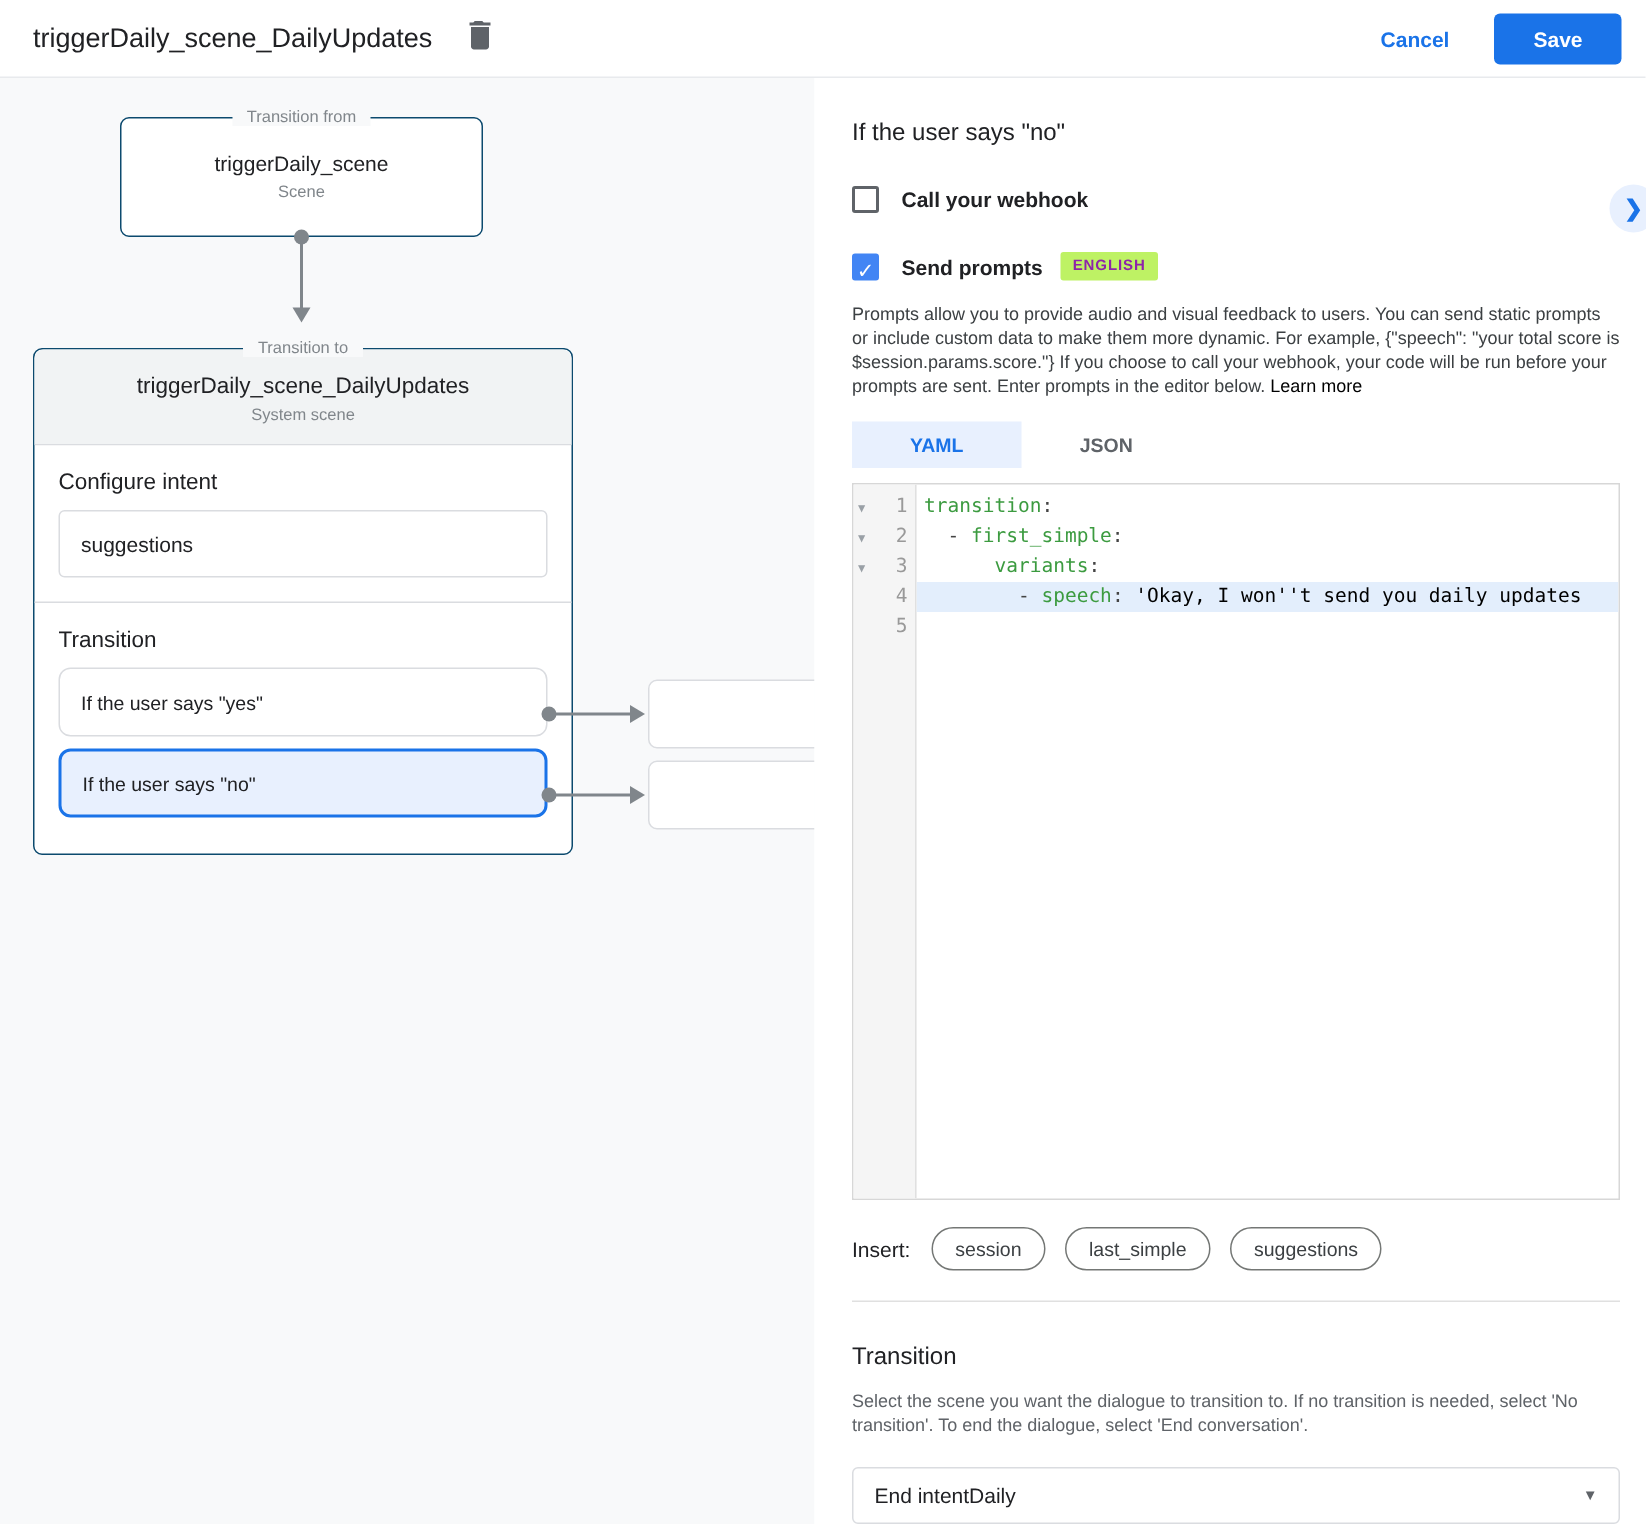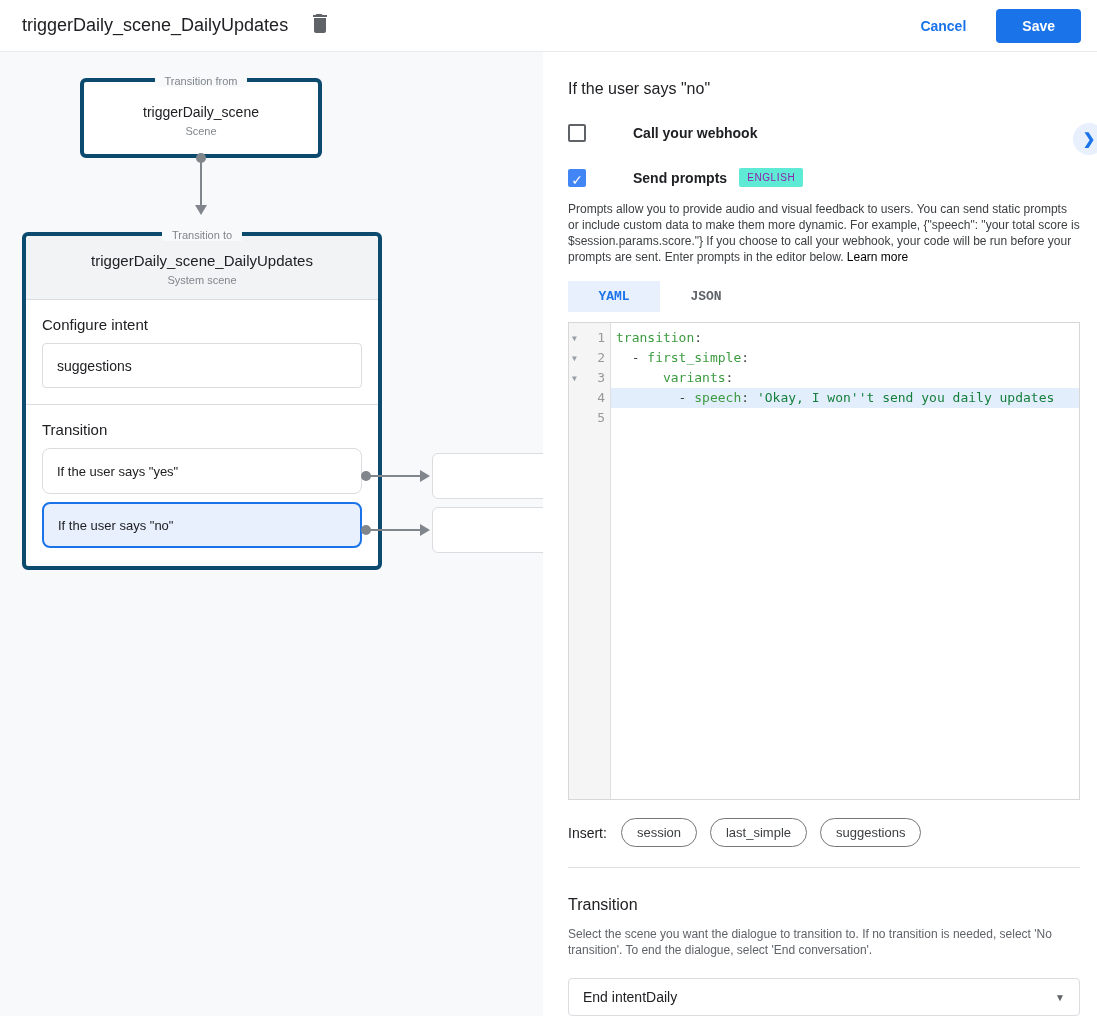--- a/index.html
+++ b/index.html
@@ -13,21 +13,21 @@
   .trash-btn { margin-left:16px; width:32px; height:32px; border:none; background:transparent;
     cursor:pointer; display:flex; align-items:center; justify-content:center; }
   .topbar-spacer { flex:1; }
   .cancel-btn { background:transparent; border:none; color:#1a73e8; font-size:14px; font-weight:bold;
     padding:8px 16px; cursor:pointer; font-family:inherit; }
   .save-btn { background:#1a73e8; border:none; color:#fff; font-size:14px; font-weight:bold;
     padding:9px 26px; border-radius:4px; margin-left:14px; cursor:pointer; font-family:Liberation Sans, sans-serif; }
 
   
   .canvas { position:absolute; left:0; top:52px; width:543px; height:964px; background:#f8f9fa; overflow:hidden; }
-  .node { position:absolute; background:#fff; border:4px solid #0c4a6e; border-radius:6px; }
+  .node { position:absolute; background:#fff; border:1px solid #0c4a6e; border-radius:6px; }
   .node-legend { position:absolute; top:-7px; left:0; right:0; text-align:center; font-size:11px; color:#80868b; }
   .node-legend span { background:#f8f9fa; padding:0 10px; }
   .from-node { left:80px; top:26px; width:242px; height:80px; text-align:center; }
   .from-node .node-title { font-size:14px; margin-top:22px; }
   .node-sub { font-size:11px; color:#80868b; margin-top:5px; }
 
   .v-line { position:absolute; left:200px; top:105px; width:2px; height:50px; background:#80868b; }
   .dot { position:absolute; width:10px; height:10px; border-radius:50%; background:#80868b; }
   .arrow-down { position:absolute; left:195px; top:153px; width:0; height:0;
     border-left:6px solid transparent; border-right:6px solid transparent; border-top:10px solid #80868b; }
@@ -57,43 +57,43 @@
   .panel-title-row { display:flex; align-items:center; padding-top:28px; }
   .panel-title { font-size:16px; color:#202124; }
   .collapse-btn { position:absolute; right:-8px; top:71px; width:32px; height:32px; border-radius:50%;
     background:#e8f0fe; border:none; cursor:pointer; color:#1a73e8; font-size:15px; font-weight:bold;
     display:flex; align-items:center; justify-content:center; }
   .check-row { display:flex; align-items:center; margin-top:26px; }
   .checkbox { width:18px; height:18px; border:2px solid #5f6368; border-radius:2px; background:#fff;
     margin-right:15px; flex:none; cursor:pointer; }
   .checkbox.checked { background:#4285f4; border-color:#4285f4; color:#fff; font-size:14px;
     line-height:18px; text-align:center; }
-  .check-label { font-size:14px; font-weight:bold; color:#202124;margin-left:32px; }
-  .lang-badge { margin-left:12px; background:#5eead4; color:#8e24aa; font-size:10px; font-weight:normal;
+  .check-label { font-size:14px; font-weight:bold; color:#202124; }
+  .lang-badge { margin-left:12px; background:#bef264; color:#8e24aa; font-size:10px; font-weight:bold;
     letter-spacing:0.6px; padding:4px 8px; border-radius:2px; }
   .panel-desc { margin-top:14px; font-size:12px; line-height:16px; color:#3c4043; }
   .learn-more { color:#000000; text-decoration:none; cursor:pointer; }
 
   .tabs { display:flex; margin-top:16px; }
-  .tab { width:92px; height:31px; display:flex; align-items:center; justify-content:center;
-    font-size:13px; font-weight:bold; color:#5f6368; cursor:pointer;font-family:Liberation Mono, monospace; }
+  .tab { width:113px; height:31px; display:flex; align-items:center; justify-content:center;
+    font-size:13px; font-weight:bold; color:#5f6368; cursor:pointer; }
   .tab.selected { color:#1a73e8; background:#e8f0fe; }
 
   .editor { margin-top:10px; height:478px; border:1px solid #d7d7d7; display:flex;
     font-family:"DejaVu Sans Mono", monospace; font-size:13px; overflow:hidden; }
   .gutter { width:42px; background:#f5f5f5; border-right:1px solid #e0e0e0; padding-top:5px; flex:none; }
   .gutter-row { height:20px; line-height:20px; color:#999; position:relative; }
   .gutter-num { position:absolute; right:5px; }
   .gutter-fold { position:absolute; left:3px; font-size:8px; color:#9aa0a6; top:1px; }
   .code { flex:1; padding-top:5px; overflow:hidden; cursor:text; }
   .code-row { height:20px; line-height:20px; white-space:pre; padding-left:5px; }
   .code-row.active { background:#e3eefc; }
   .tok-k { color:#3c9b40; }
   .tok-p { color:#444; }
-  .tok-s { color:#15803d;margin-top:23px; }
+  .tok-s { color:#000000;margin-top:23px; }
 
   .insert-row { display:flex; align-items:center; margin-top:18px; }
   .insert-label { font-size:14px; color:#202124; margin-right:14px; }
   .chip { border:1px solid #747775; border-radius:15px; background:#fff; padding:6px 15px;
     font-size:13px; color:#3c4043; margin-right:13px; cursor:pointer; font-family:inherit; }
 
   .panel-divider { border-top:1px solid #e0e0e0; margin-top:20px; }
   .transition-heading { font-size:16px; color:#202124; margin-top:28px; }
   .transition-desc { font-size:12px; line-height:16px; color:#5f6368; margin-top:12px; }
   .dropdown { margin-top:20px; border:1px solid #dadce0; border-radius:4px; height:38px;

